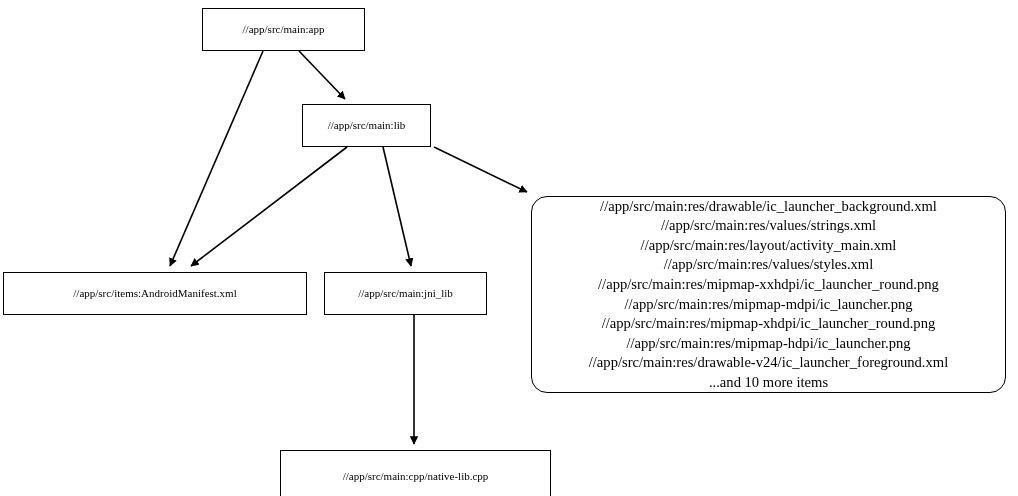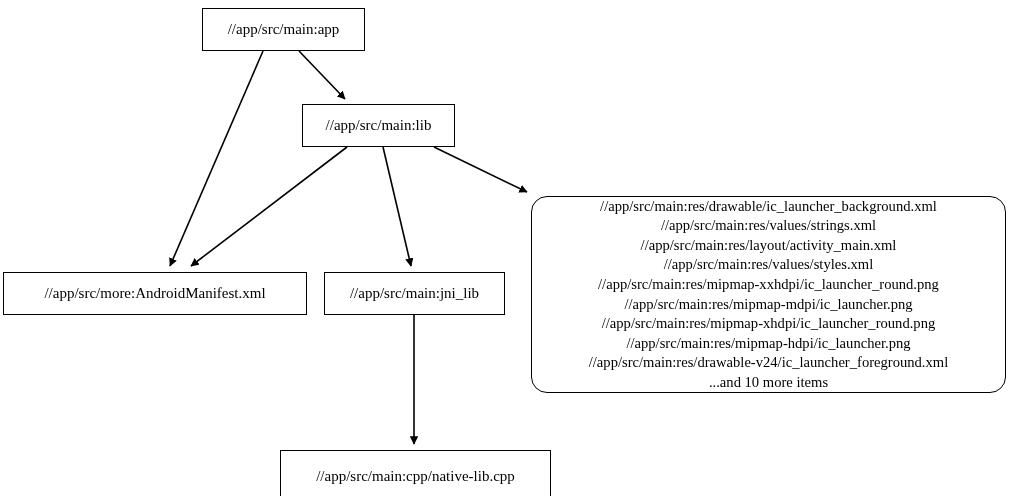--- a/index.html
+++ b/index.html
@@ -29,37 +29,37 @@
     box-sizing: border-box;
     border: 1px solid #000000;
     background: #ffffff;
     display: flex;
     align-items: center;
     justify-content: center;
     color: #000000;
   }
   .node-label {
     font-family: "Liberation Serif", "DejaVu Serif", serif;
-    font-size: 15px;
+    font-size: 11px;
     line-height: 19.5px;
     color: #000000;
     text-align: center;
     white-space: pre;
     letter-spacing: 0px;
   }
   .node-multiline .node-label {
     font-size: 14.6px;
     line-height: 19.6px;
   }
 
   
   #node-app        { left: 202px; top: 8px;   width: 163px; height: 43px; }
-  #node-lib        { left: 302px; top: 104px; width: 153px; height: 43px; }
+  #node-lib        { left: 302px; top: 104px; width: 129px; height: 43px; }
   #node-manifest   { left: 3px;   top: 272px; width: 304px; height: 43px; }
-  #node-jni        { left: 324px; top: 272px; width: 181px; height: 43px; }
+  #node-jni        { left: 324px; top: 272px; width: 163px; height: 43px; }
   #node-native     { left: 280px; top: 450px; width: 271px; height: 54px; }
   #node-res        { left: 531px; top: 196px; width: 475px; height: 197px; border-radius: 16px; }
 </style>
 </head>
 <body>
 
 <div id="canvas">
 
   <svg class="edge-layer" viewBox="0 0 1018 496" width="1018" height="496" xmlns="http://www.w3.org/2000/svg">
     <defs>
@@ -83,21 +83,21 @@
 
   <div class="node" id="node-app">
     <span class="node-label">//app/src/main:app</span>
   </div>
 
   <div class="node" id="node-lib">
     <span class="node-label">//app/src/main:lib</span>
   </div>
 
   <div class="node" id="node-manifest">
-    <span class="node-label">//app/src/more:AndroidManifest.xml</span>
+    <span class="node-label">//app/src/items:AndroidManifest.xml</span>
   </div>
 
   <div class="node" id="node-jni">
     <span class="node-label">//app/src/main:jni_lib</span>
   </div>
 
   <div class="node" id="node-native">
     <span class="node-label">//app/src/main:cpp/native-lib.cpp</span>
   </div>
 

